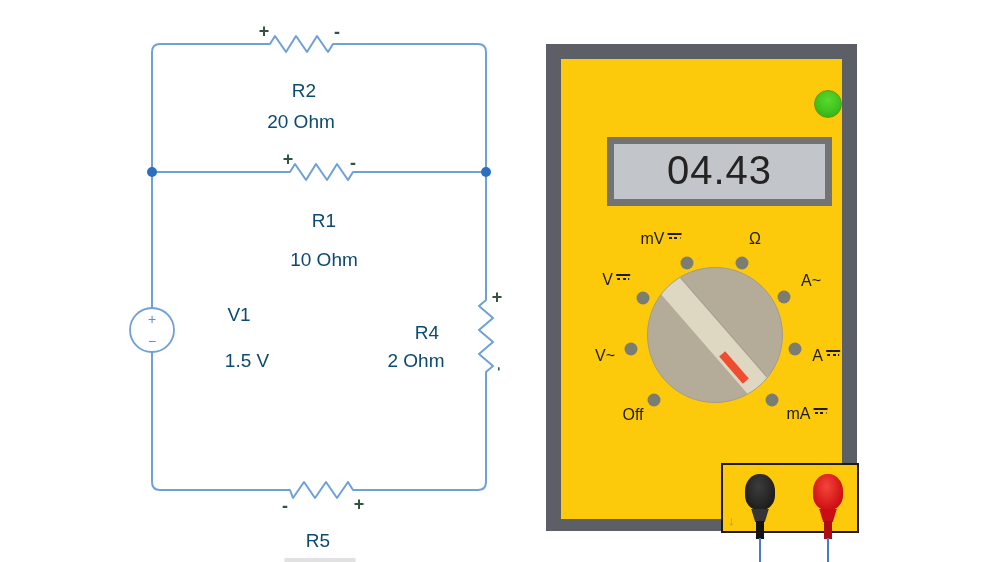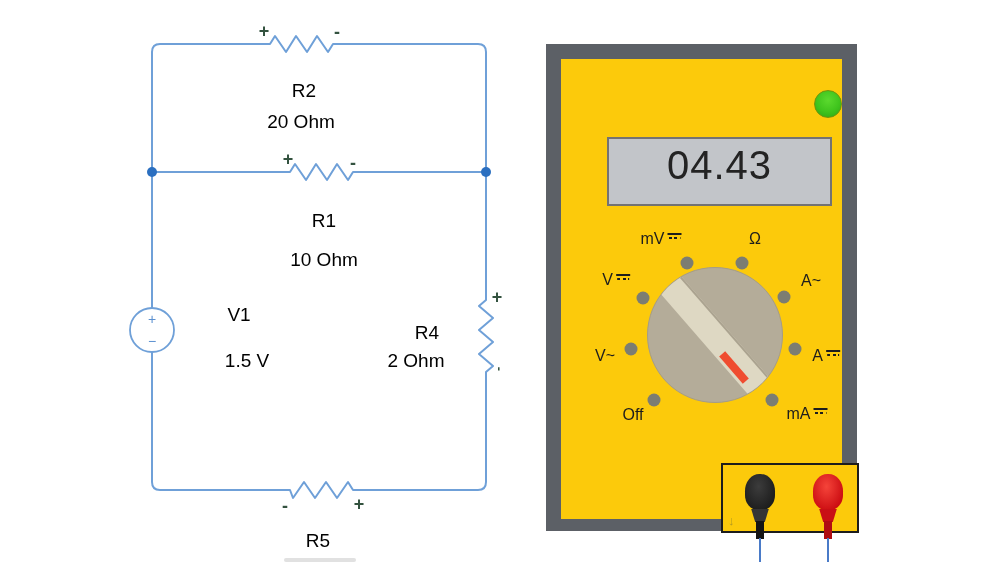--- a/index.html
+++ b/index.html
@@ -6,21 +6,21 @@
   .stage {
     position:relative; width:1000px; height:562px; background:#ffffff;
     font-family:"Liberation Sans", sans-serif; overflow:hidden;
   }
 
   
   .circuit { position:absolute; left:0; top:0; width:560px; height:562px; }
   .circuit svg { position:absolute; left:0; top:0; }
   .clabel {
     position:absolute; transform:translate(-50%,-50%);
-    font-size:19px; color:#000000; white-space:nowrap;
+    font-size:19px; color:#0c4a6e; white-space:nowrap;
   }
   .mark {
     position:absolute; transform:translate(-50%,-50%);
     font-size:18px; font-weight:700; color:#33523f; line-height:1;
   }
   .mark.rot { transform:translate(-50%,-50%) rotate(90deg); font-size:13px; }
   .mark.vsrc { color:#5b90d0; font-weight:400; font-size:14px; }
   .r5-clip {
     position:absolute; left:284px; top:558px; width:72px; height:4px;
     background:#9a9a9a; opacity:.3; border-radius:2px;
@@ -39,21 +39,21 @@
     position:absolute; left:32px; top:30px; font-size:22px; font-weight:500;
     color:#0c0c0c; letter-spacing:.3px;
   }
   .mm-led {
     position:absolute; left:253px; top:31px; width:26px; height:26px; border-radius:50%;
     background:radial-gradient(circle at 50% 35%, #5bd92e 0%, #3fc41d 55%, #2da314 100%);
     border:1px solid #70940c;
   }
   .mm-display {
     position:absolute; left:46px; top:78px; width:225px; height:69px;
-    background:#c2c5c9; border:2px solid #737373; box-sizing:border-box;
+    background:#c2c5c9; border:7px solid #737373; box-sizing:border-box;
   }
   .mm-display-value {
     display:block; width:100%; text-align:center; line-height:53px;
     font-size:40px; color:#232323; letter-spacing:1px;
   }
   .dial { position:absolute; left:0; top:0; width:337px; height:460px; }
   .dial-label {
     position:absolute; transform:translate(-50%,-50%);
     font-size:16px; color:#1d1d1d; white-space:nowrap; display:flex; align-items:center;
   }

